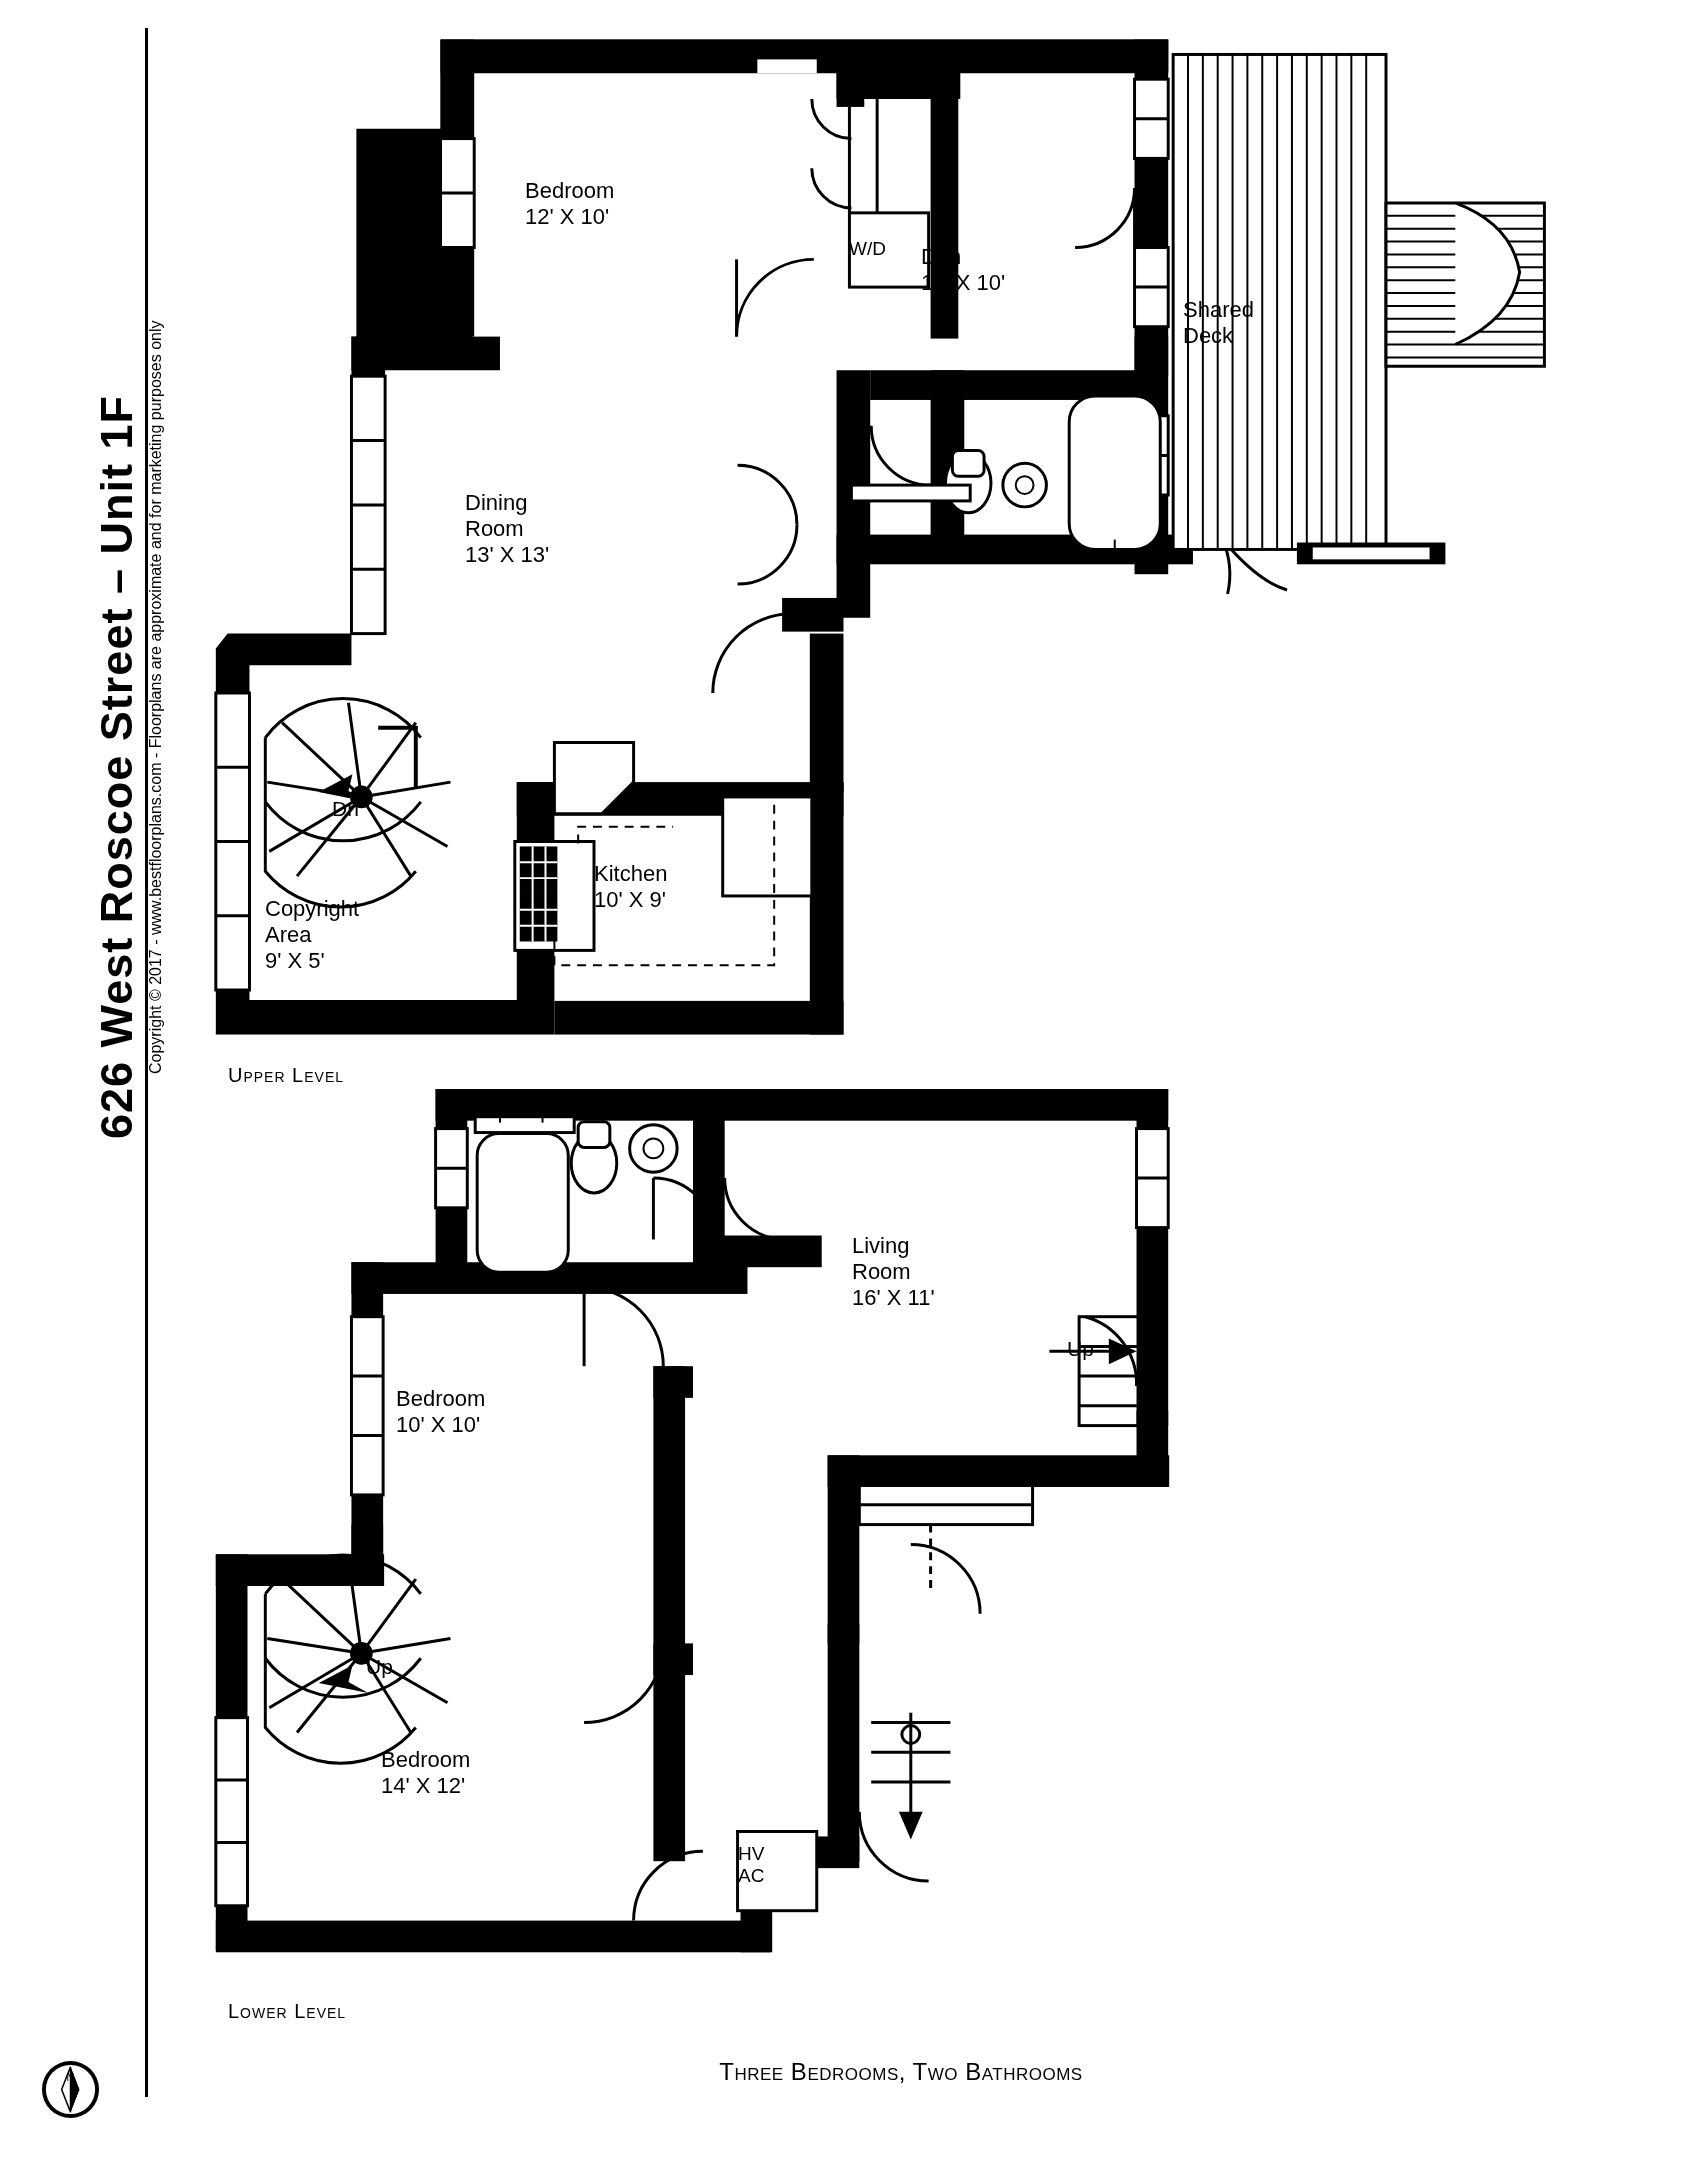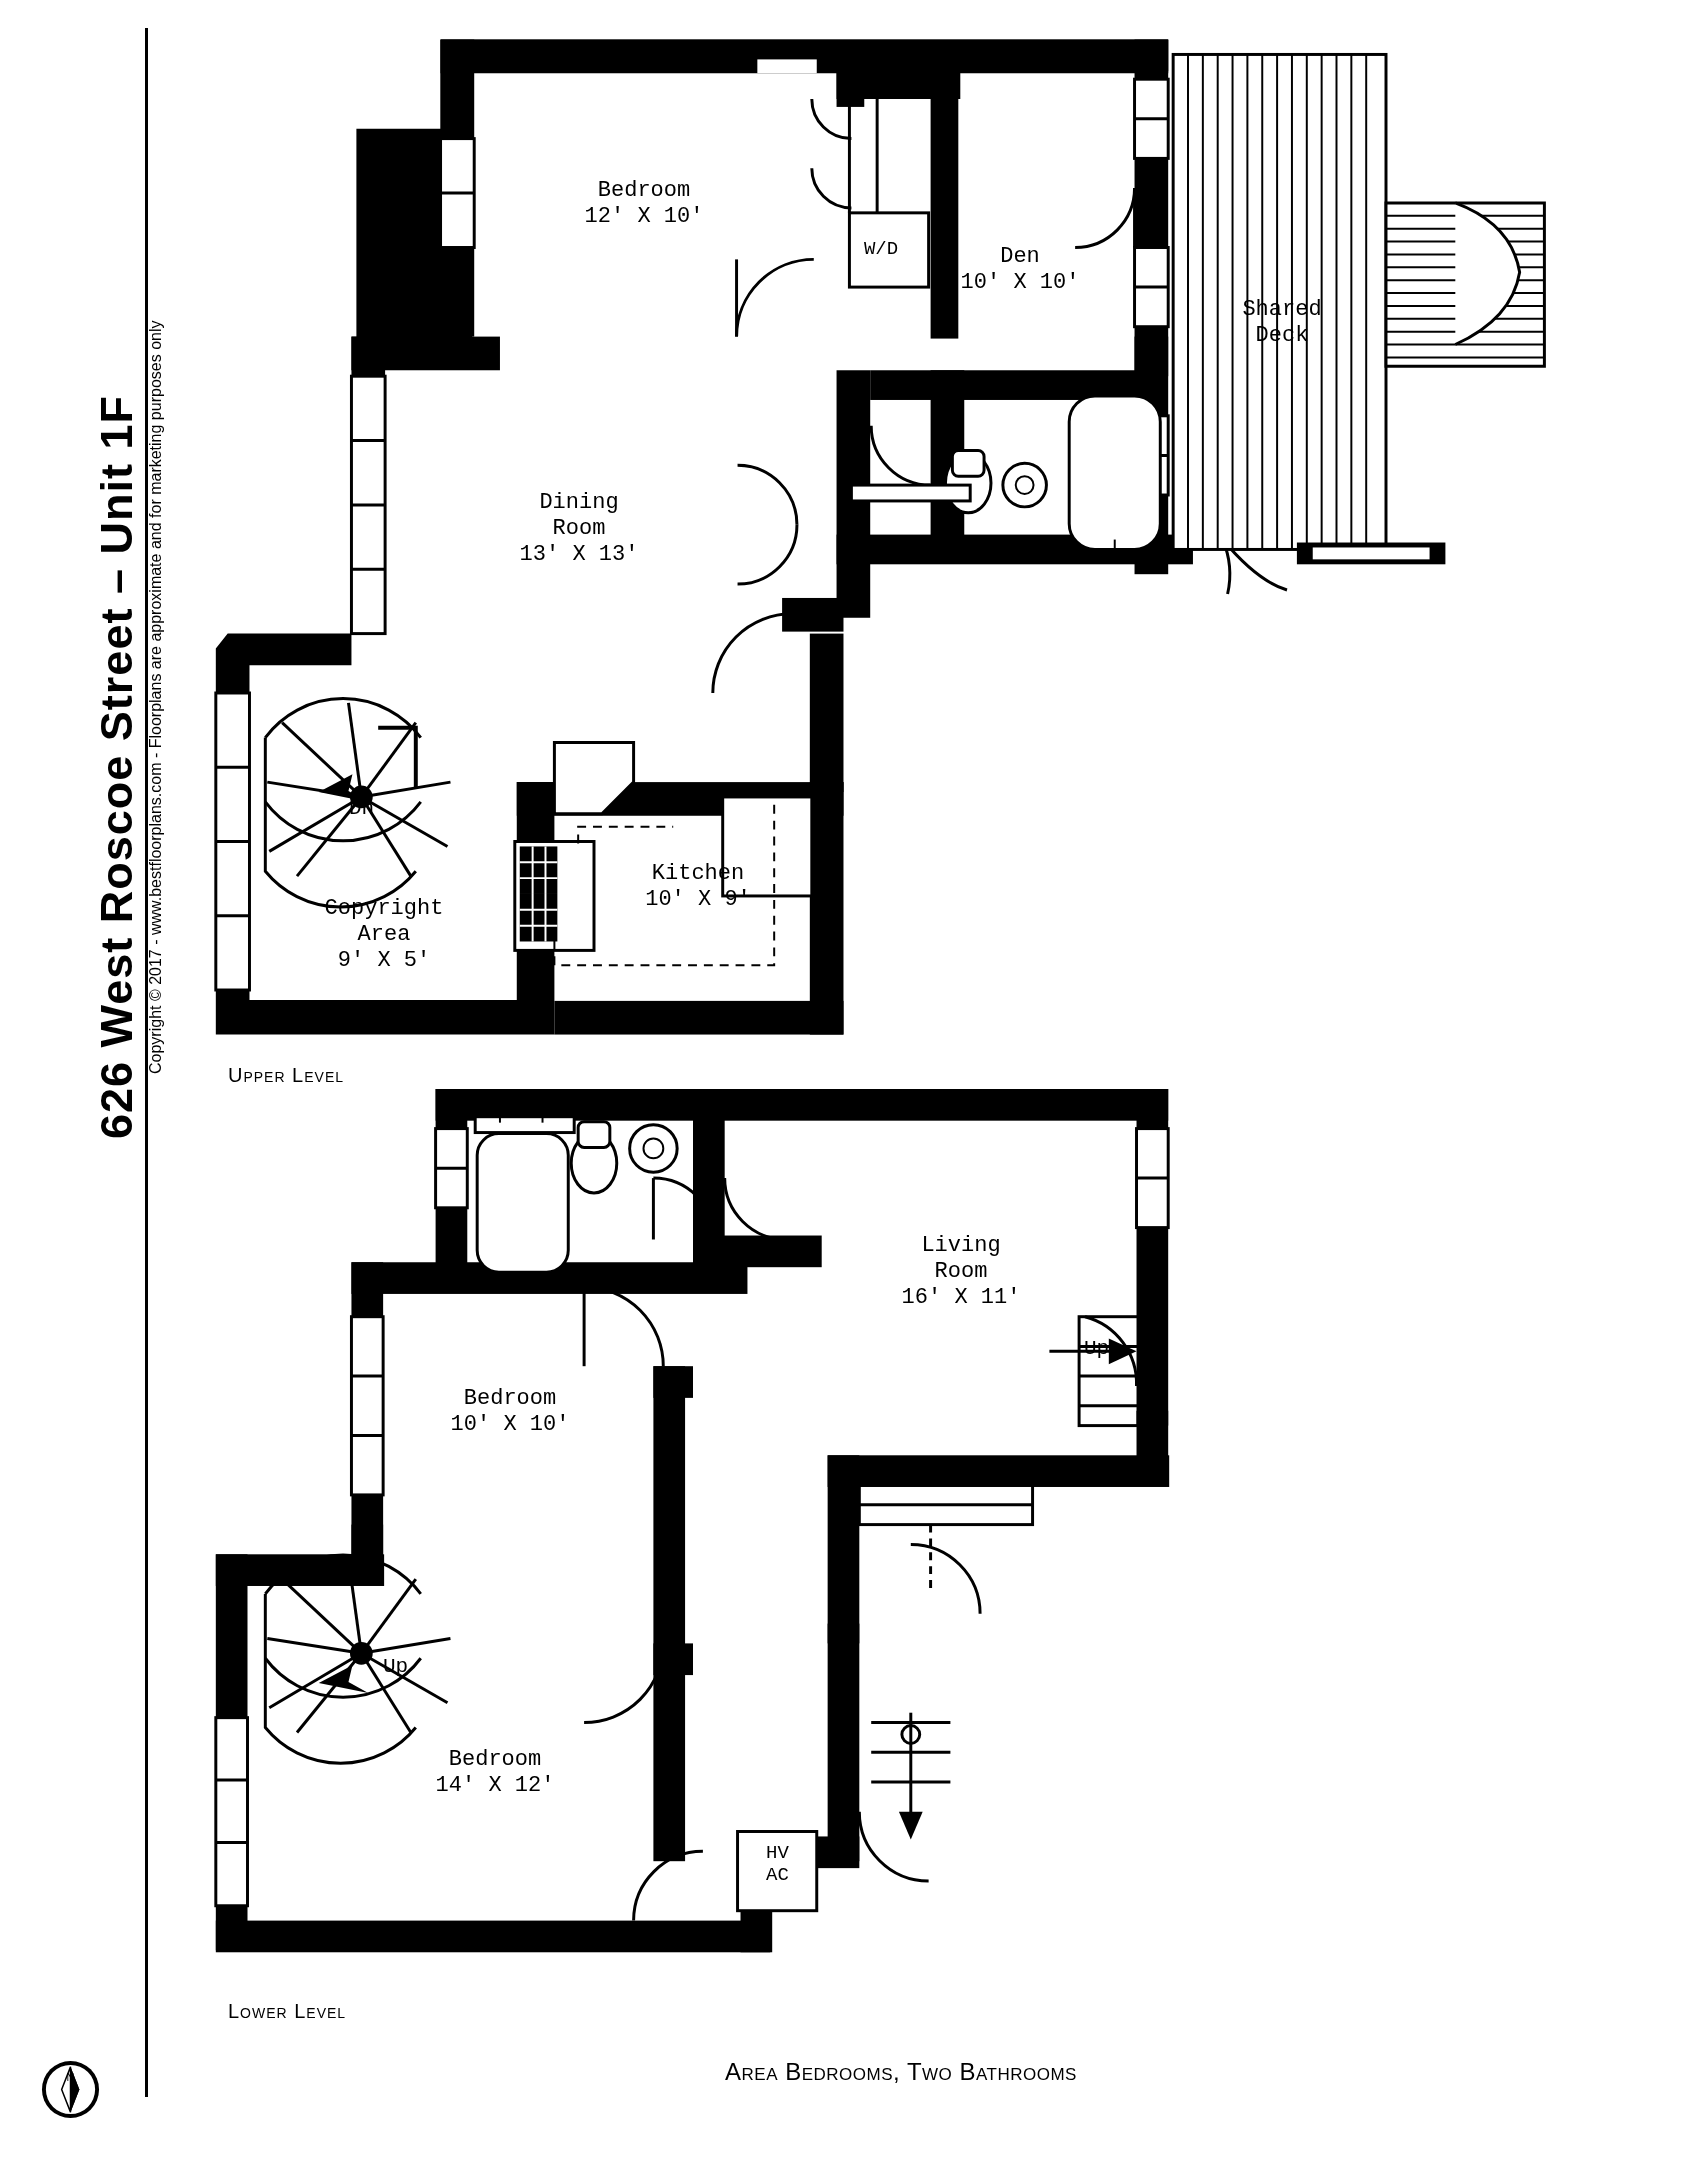--- a/index.html
+++ b/index.html
@@ -13,21 +13,21 @@
     transform:rotate(-90deg);
     white-space:nowrap;
     font-family:"Liberation Sans",sans-serif;
     font-weight:700;
     letter-spacing:1px;
   }
   .vtitle-main{left:91px;top:1139px;font-size:45px;}
   .vtitle-copy{left:147px;top:1074px;font-size:16px;font-weight:400;letter-spacing:0px;}
 
   .vrule{position:absolute;left:145px;top:28px;width:3px;height:2069px;background:#000;}
-  .lbl{position:absolute;text-align:center;font-size:22px;line-height:1.18;font-family:Liberation Mono, monospace;}
+  .lbl{position:absolute;font-size:22px;line-height:1.18;font-family:Liberation Sans, sans-serif;}
   .lvl{position:absolute;font-size:20px;letter-spacing:1px;font-variant:small-caps;font-family:"Liberation Sans",sans-serif;}
   .footer{position:absolute;text-align:center;font-size:24px;line-height:1.5;letter-spacing:0.5px;font-variant:small-caps;}
 
   svg{position:absolute;left:0;top:0;overflow:visible;}
   .compass{position:absolute;left:40px;top:2059px;width:61px;height:61px;}
 </style>
 </head>
 <body>
 
 <div class="stage">
@@ -390,21 +390,21 @@
   <div class="lbl" style="left:738px;top:1843px;width:79px;font-size:19px;line-height:1.15;">
     <div>HV</div>
     <div>AC</div>
   </div>
   <div class="lbl" style="left:366px;top:1655px;width:59px;font-size:21px;">Up</div>
   <div class="lbl" style="left:1067px;top:1337px;width:59px;font-size:21px;">Up</div>
 
   <div class="lvl" style="left:228px;top:2000px;">Lower Level</div>
 
   <div class="footer" style="left:594px;top:2054px;width:614px;">
-    <div>Area Bedrooms, Two Bathrooms</div>
+    <div>Three Bedrooms, Two Bathrooms</div>
   </div>
 
   <svg class="compass" viewBox="0 0 62 62">
     <circle cx="31" cy="31" r="29" fill="#000"></circle>
     <circle cx="31" cy="31" r="25" fill="#fff"></circle>
     <path d="M31 8 L40 31 L31 54 L22 31 Z" fill="#000"></path>
     <path d="M31 8 L31 54 L22 31 Z" fill="#fff" stroke="#000" stroke-width="1.5"></path>
     <path d="M31 8 L40 31 L31 54" fill="#000"></path>
     <text x="31" y="22" font-size="11" text-anchor="middle" fill="#000" font-family="Liberation Sans, sans-serif">N</text>
   </svg>

